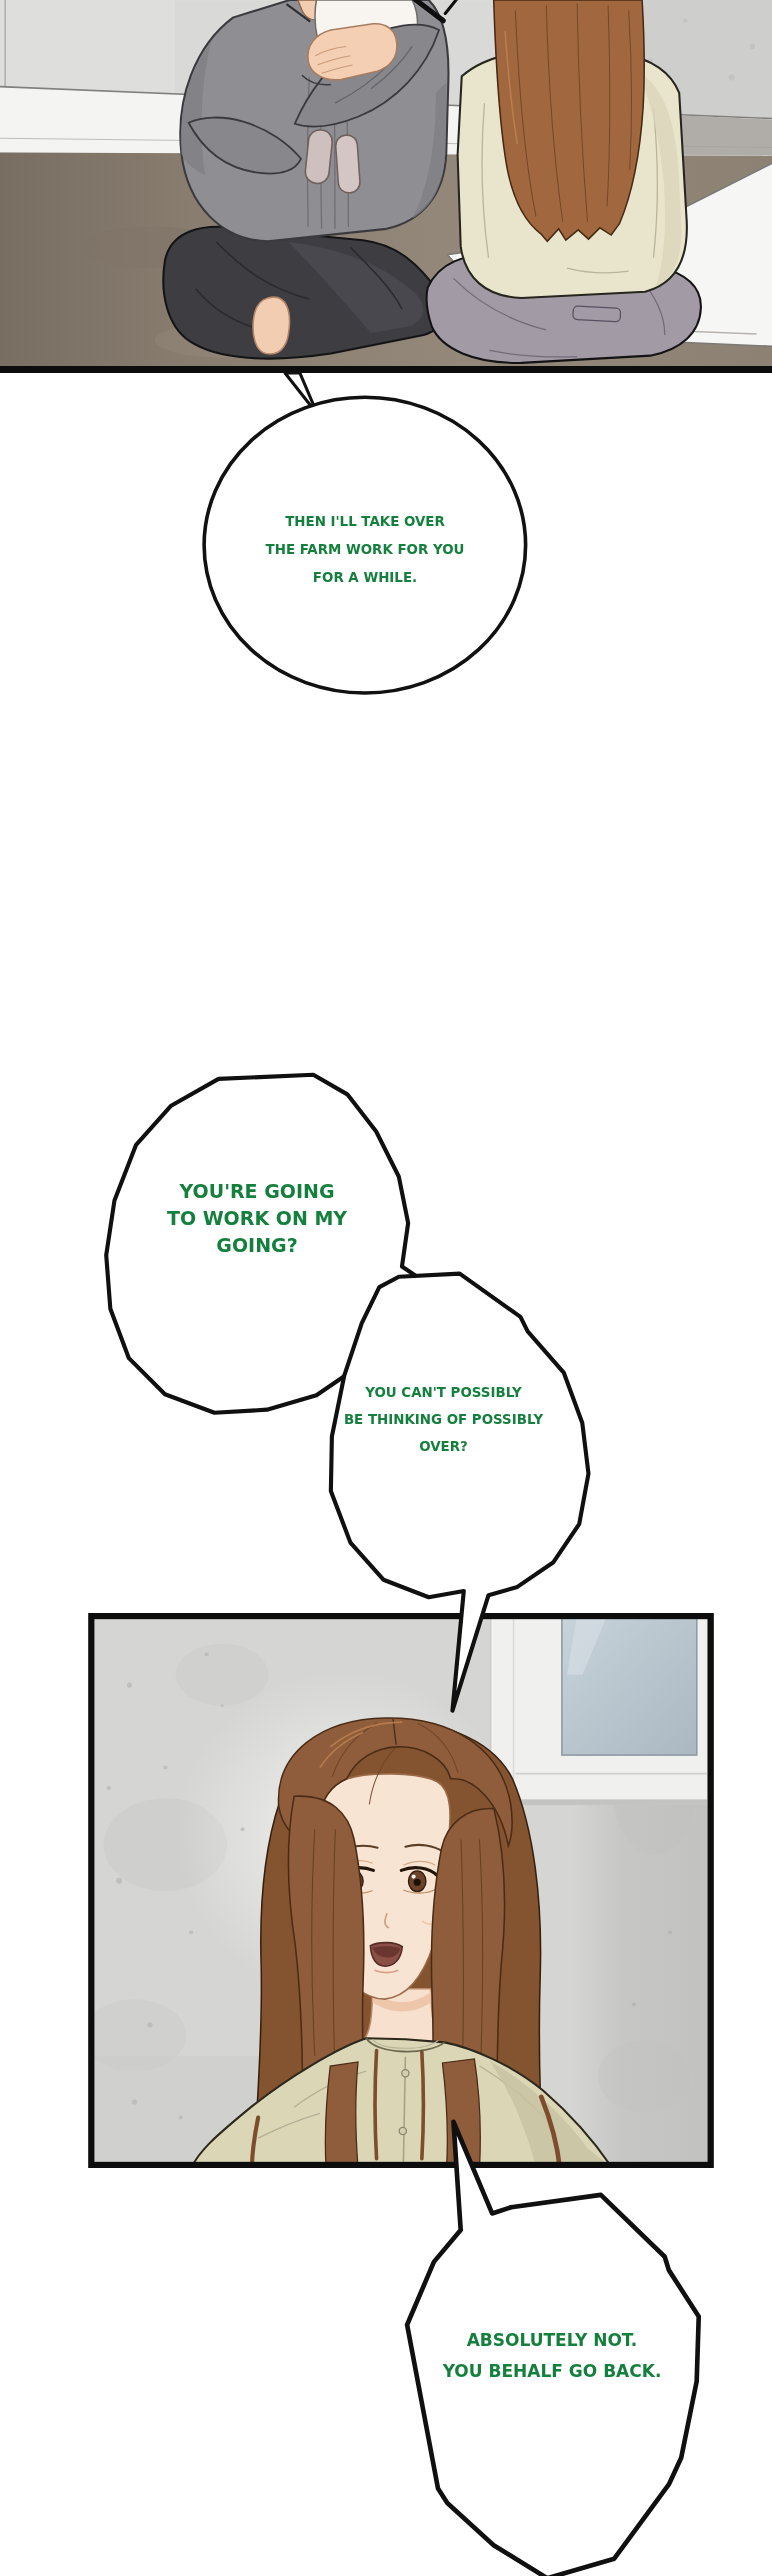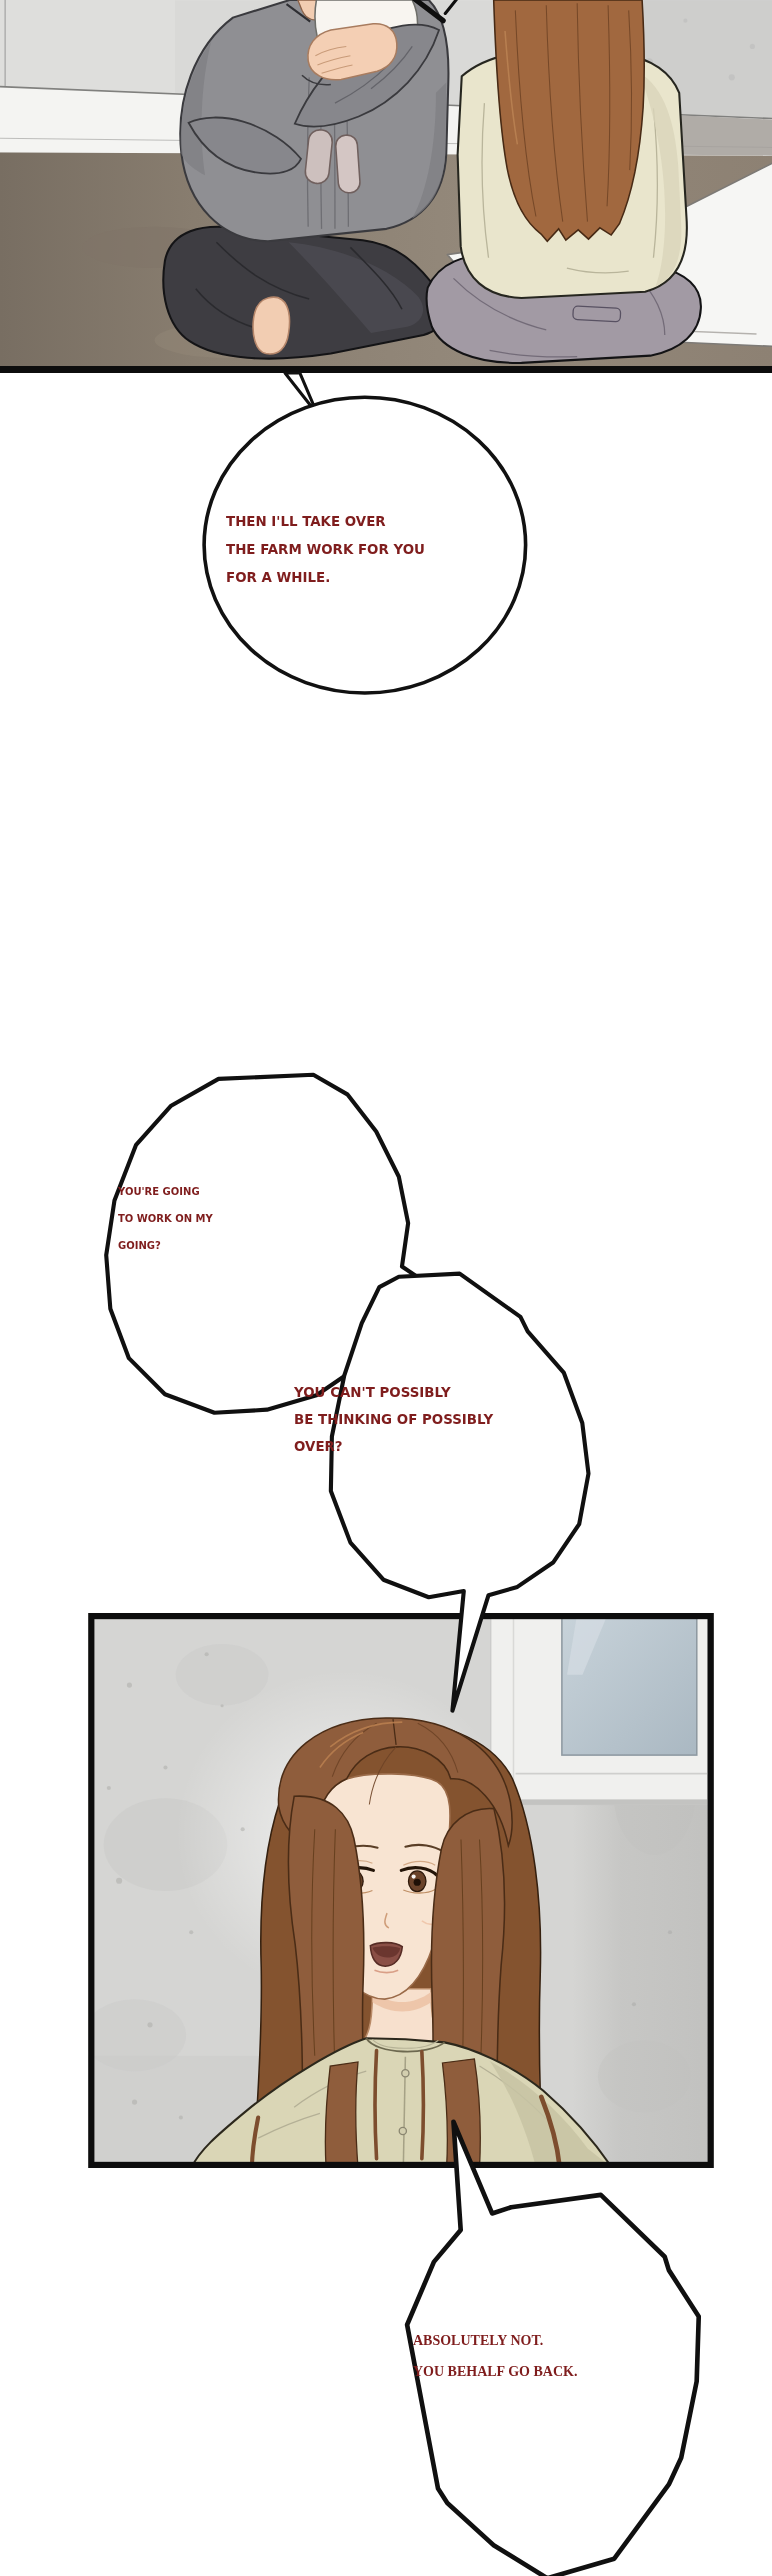--- a/index.html
+++ b/index.html
@@ -3,26 +3,26 @@
 <meta charset="utf-8">
 <style>
   html,body{margin:0;padding:0;background:#ffffff;}
   .page{position:relative;width:773px;height:2638px;background:#ffffff;overflow:hidden;
         font-family:"DejaVu Sans",sans-serif;}
   .panel{position:absolute;}
   #panel-top{left:0;top:0;width:773px;height:366px;z-index:1;}
   #panel-top-border{position:absolute;left:0;top:366px;width:773px;height:7.2px;background:#0d0d0d;z-index:1;}
   #panel-portrait{left:88px;top:1613px;width:626px;height:555px;z-index:1;}
   #bubble-overlay{position:absolute;left:0;top:0;width:773px;height:2638px;z-index:2;pointer-events:none;}
-  .btext{position:absolute;z-index:3;text-align:left;color:#7f1d1d;font-weight:700;
+  .btext{position:absolute;z-index:3;text-align:center;color:#15803d;font-weight:700;
          letter-spacing:0px;}
   #btext-1{left:226px;top:508px;width:278px;font-size:13.4px;line-height:28px;}
-  #btext-2{left:118px;top:1178px;width:278px;font-size:10px;line-height:27px;}
+  #btext-2{left:118px;top:1178px;width:278px;font-size:19px;line-height:27px;}
   #btext-3{left:294px;top:1379px;width:299px;font-size:13.4px;line-height:27px;}
-  #btext-4{left:413px;top:2325px;width:278px;font-size:14px;line-height:31px;font-family:Liberation Serif, serif;}
+  #btext-4{left:413px;top:2325px;width:278px;font-size:17px;line-height:31px;}
   svg{display:block;}
 </style>
 </head>
 <body>
 
 <div class="page">
 
   <div class="panel" id="panel-top">
     <svg width="773" height="366" viewBox="0 0 1500 710">
       <defs>

